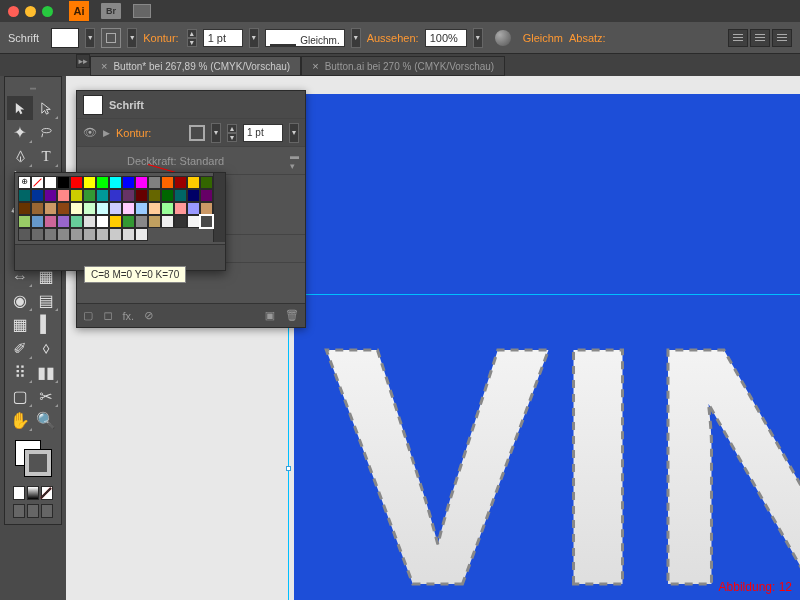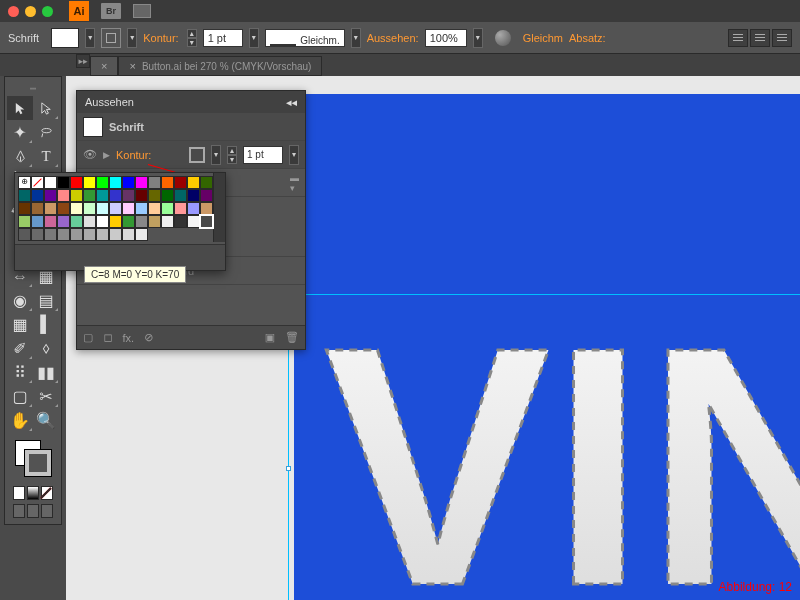--- a/index.html
+++ b/index.html
@@ -118,20 +118,21 @@
         <span></span>
       </div>
   </div>
 </div>
 
 <div class="dockcol">▸▸</div>
 
 <div class="tabs">
   <div class="tab">
     <span class="tab-x">×</span>
+    <span>Button* bei 267,89 % (CMYK/Vorschau)</span>
   </div>
   <div class="tab inactive">
     <span class="tab-x">×</span>
     <span>Button.ai bei 270 % (CMYK/Vorschau)</span>
   </div>
 </div>
 
 <div class="main">
   <div class="canvas">
     <svg width="100%" height="100%" style="position:absolute">
@@ -242,24 +243,20 @@
       </div>
   </div>
   <div class="minisw">
     <div style="background:#666"></div>
     <div style="background:#666"></div>
     <div style="background:#666"></div>
   </div>
 </div>
 
 <div class="panel">
-  <div class="panel-tabs">
-    <span>Aussehen</span>
-    <span>◂◂</span>
-  </div>
   <div class="panel-body">
     <div class="prow header">
       <div class="prow-sw"></div>
       <b>Schrift</b>
     </div>
     <div class="prow prow-active">
       <span class="eye">👁</span>
       <span class="tri">▶</span>
       <span class="lnk">Kontur:</span>
       <div style="flex:1"></div>

